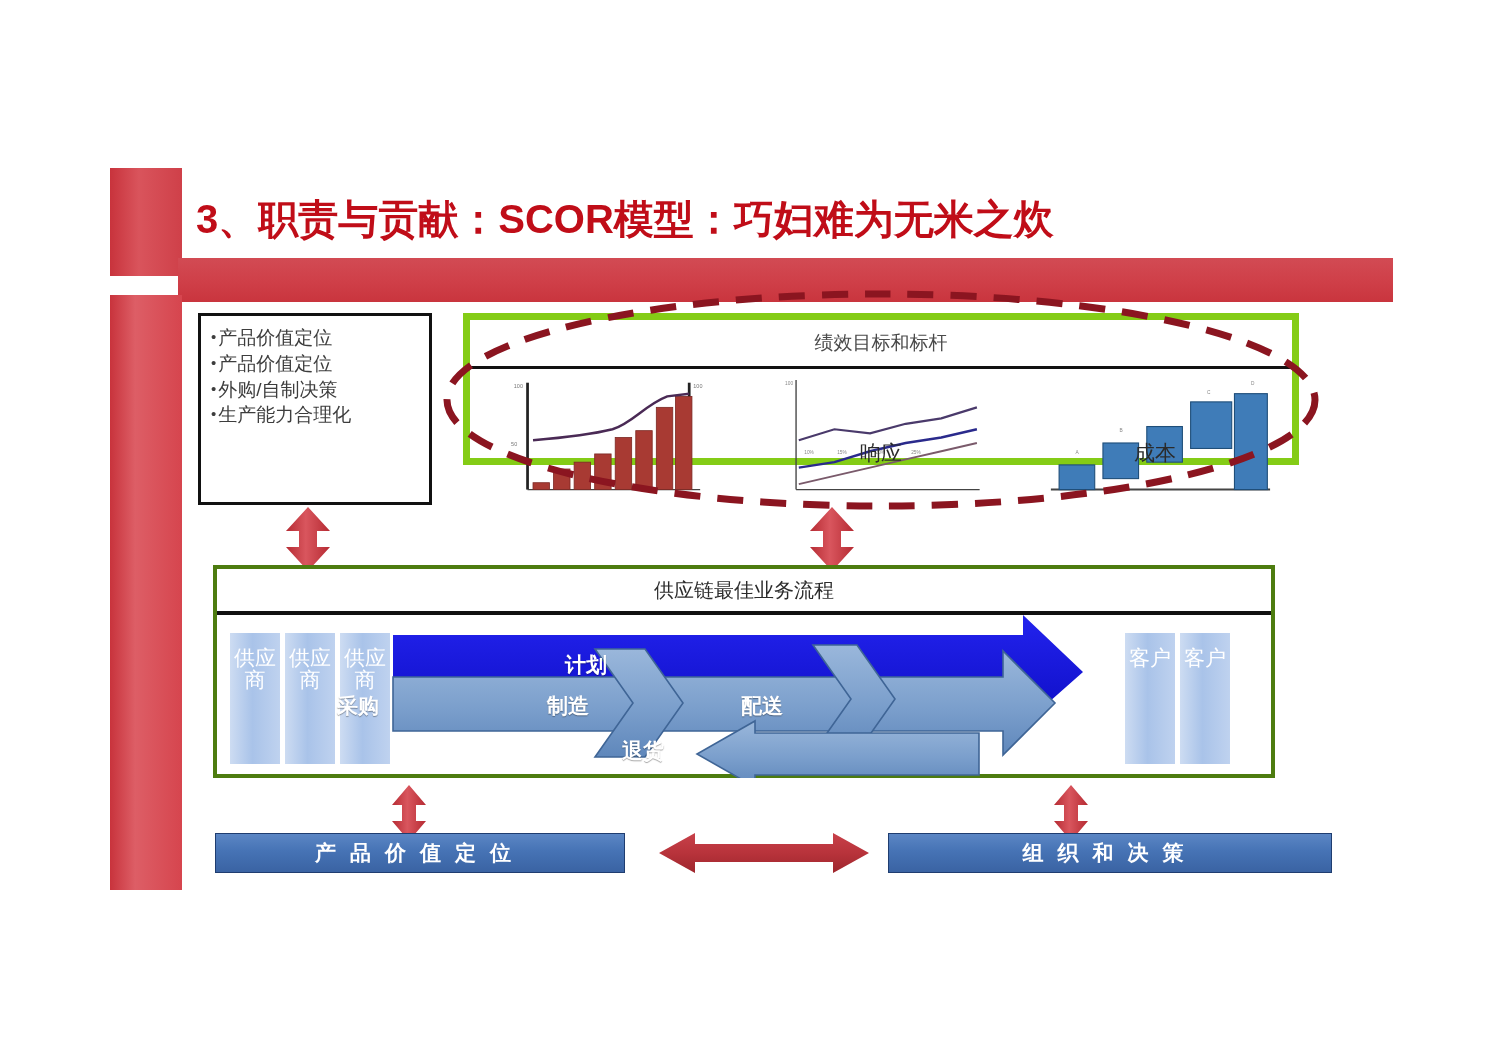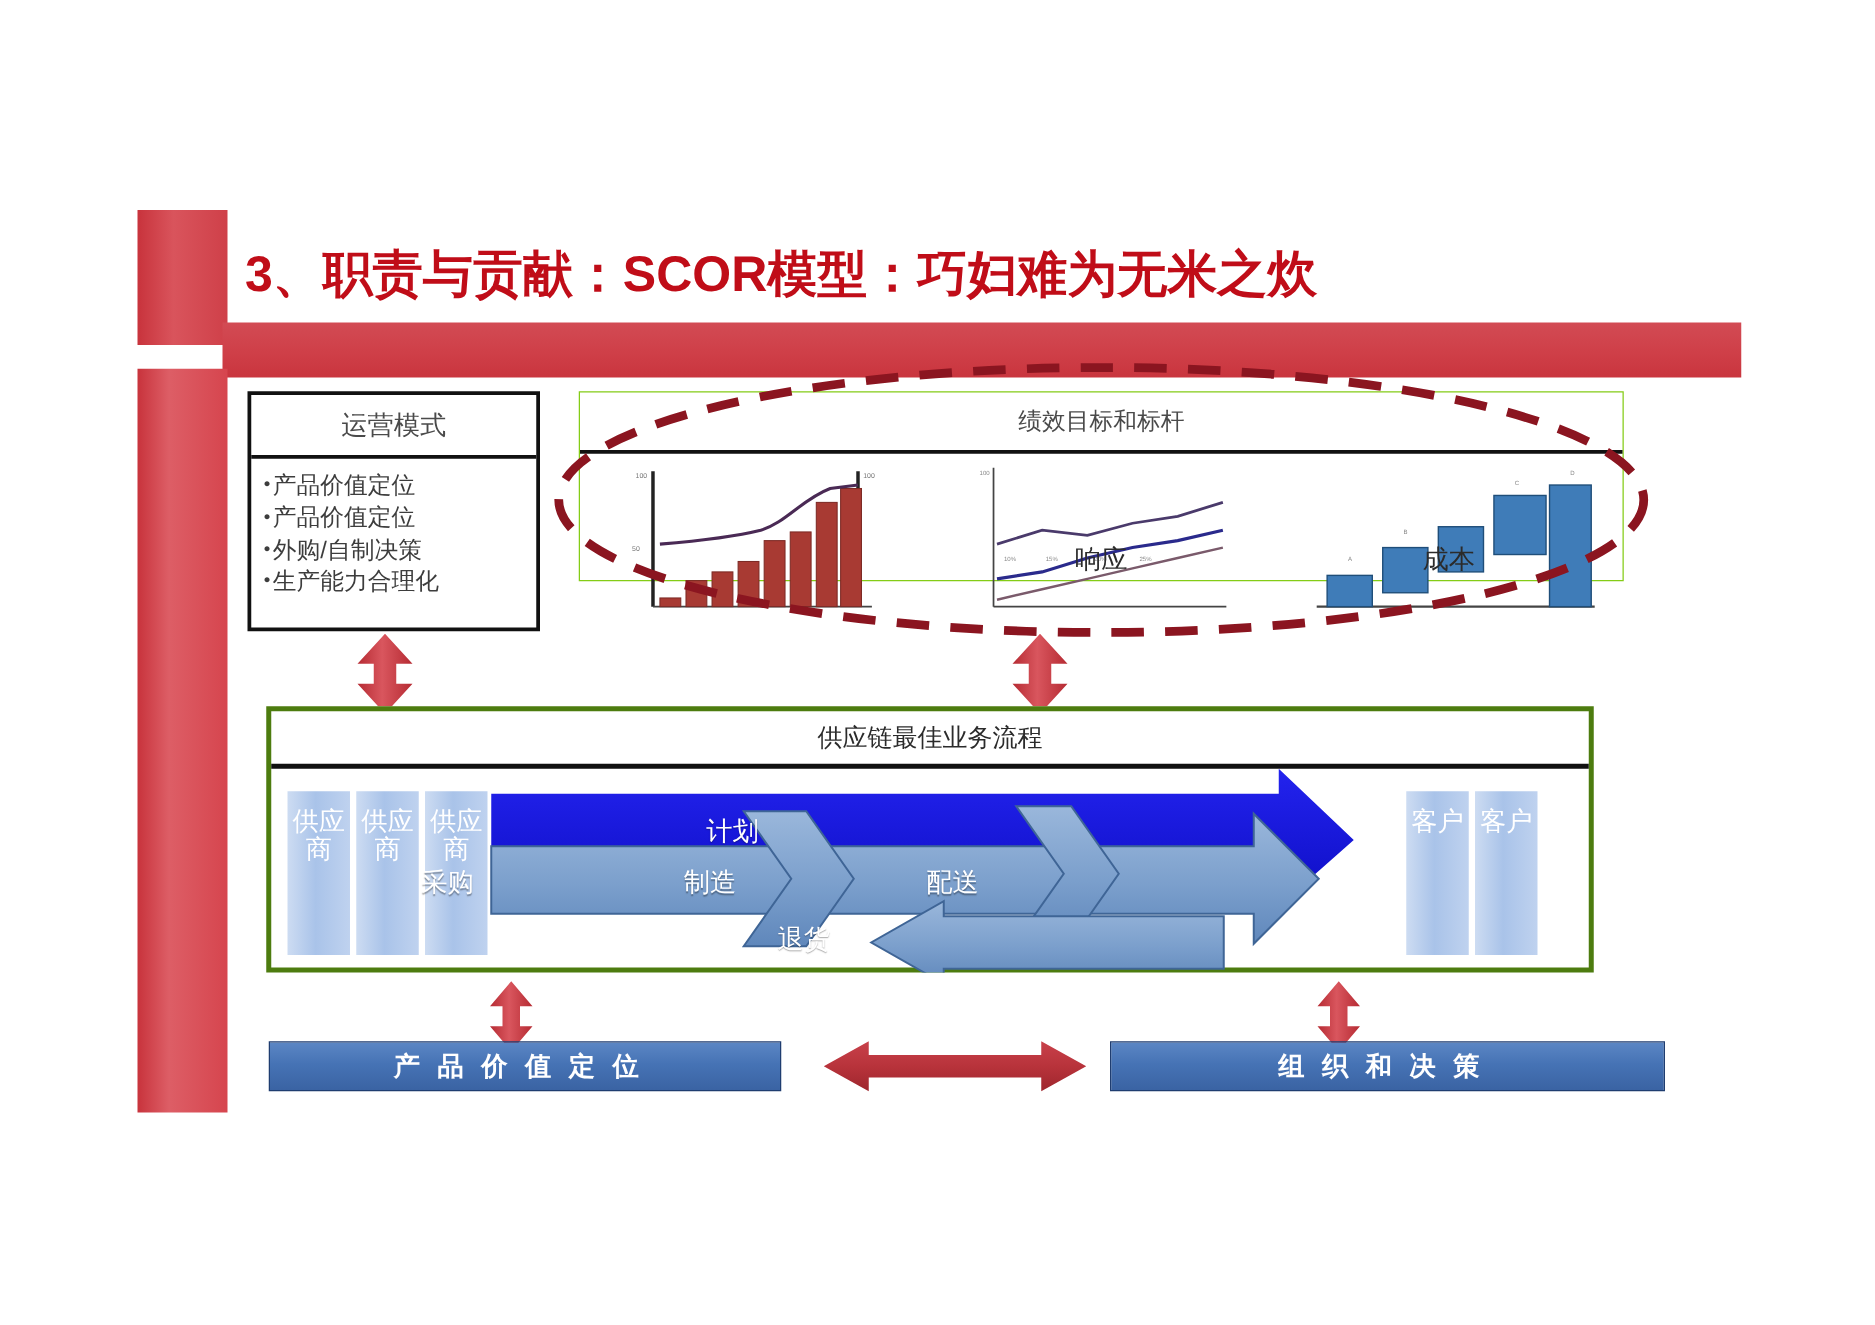--- a/index.html
+++ b/index.html
@@ -76,21 +76,21 @@
     margin-right: 2px;
     font-size: 15px;
     vertical-align: 2px;
   }
 
   
   #performance-box {
     position: absolute;
     left: 463px; top: 313px;
     width: 836px; height: 152px;
-    border: 1px solid #84cc16;
+    border: 7px solid #84cc16;
     background: #ffffff;
     box-sizing: border-box;
   }
   #performance-header {
     height: 46px;
     border-bottom: 3px solid #111111;
     display: flex;
     align-items: center;
     justify-content: center;
     font-size: 19px;
@@ -175,21 +175,21 @@
 
   #flow-arrows {
     position: absolute;
     left: 166px; top: 0;
     width: 740px; height: 163px;
   }
   .flow-label {
     position: absolute;
     color: #ffffff;
     font-size: 21px;
-    font-weight: normal;
+    font-weight: bold;
     white-space: nowrap;
     z-index: 6;
     text-shadow: 0 1px 1px rgba(0,0,0,.35);
   }
   #label-plan   { left: 348px; top: 36px; }
   #label-source { left: 120px; top: 77px; }
   #label-make   { left: 330px; top: 77px; }
   #label-deliver{ left: 524px; top: 77px; }
   #label-return { left: 405px; top: 122px; }
 
@@ -222,21 +222,20 @@
 </style>
 </head>
 <body>
 
 <div id="title-accent-top"></div>
 <div id="title-banner"></div>
 <div id="title-accent-left"></div>
 <div id="slide-title">3、职责与贡献：SCOR模型：巧妇难为无米之炊</div>
 
 <div id="operating-model">
-  <div id="operating-model-header">运营模式</div>
   <div id="operating-model-list">
     <div class="om-item">产品价值定位</div>
     <div class="om-item">产品价值定位</div>
     <div class="om-item">外购/自制决策</div>
     <div class="om-item">生产能力合理化</div>
   </div>
 </div>
 
 <div id="performance-box">
   <div id="performance-header">绩效目标和标杆</div>

